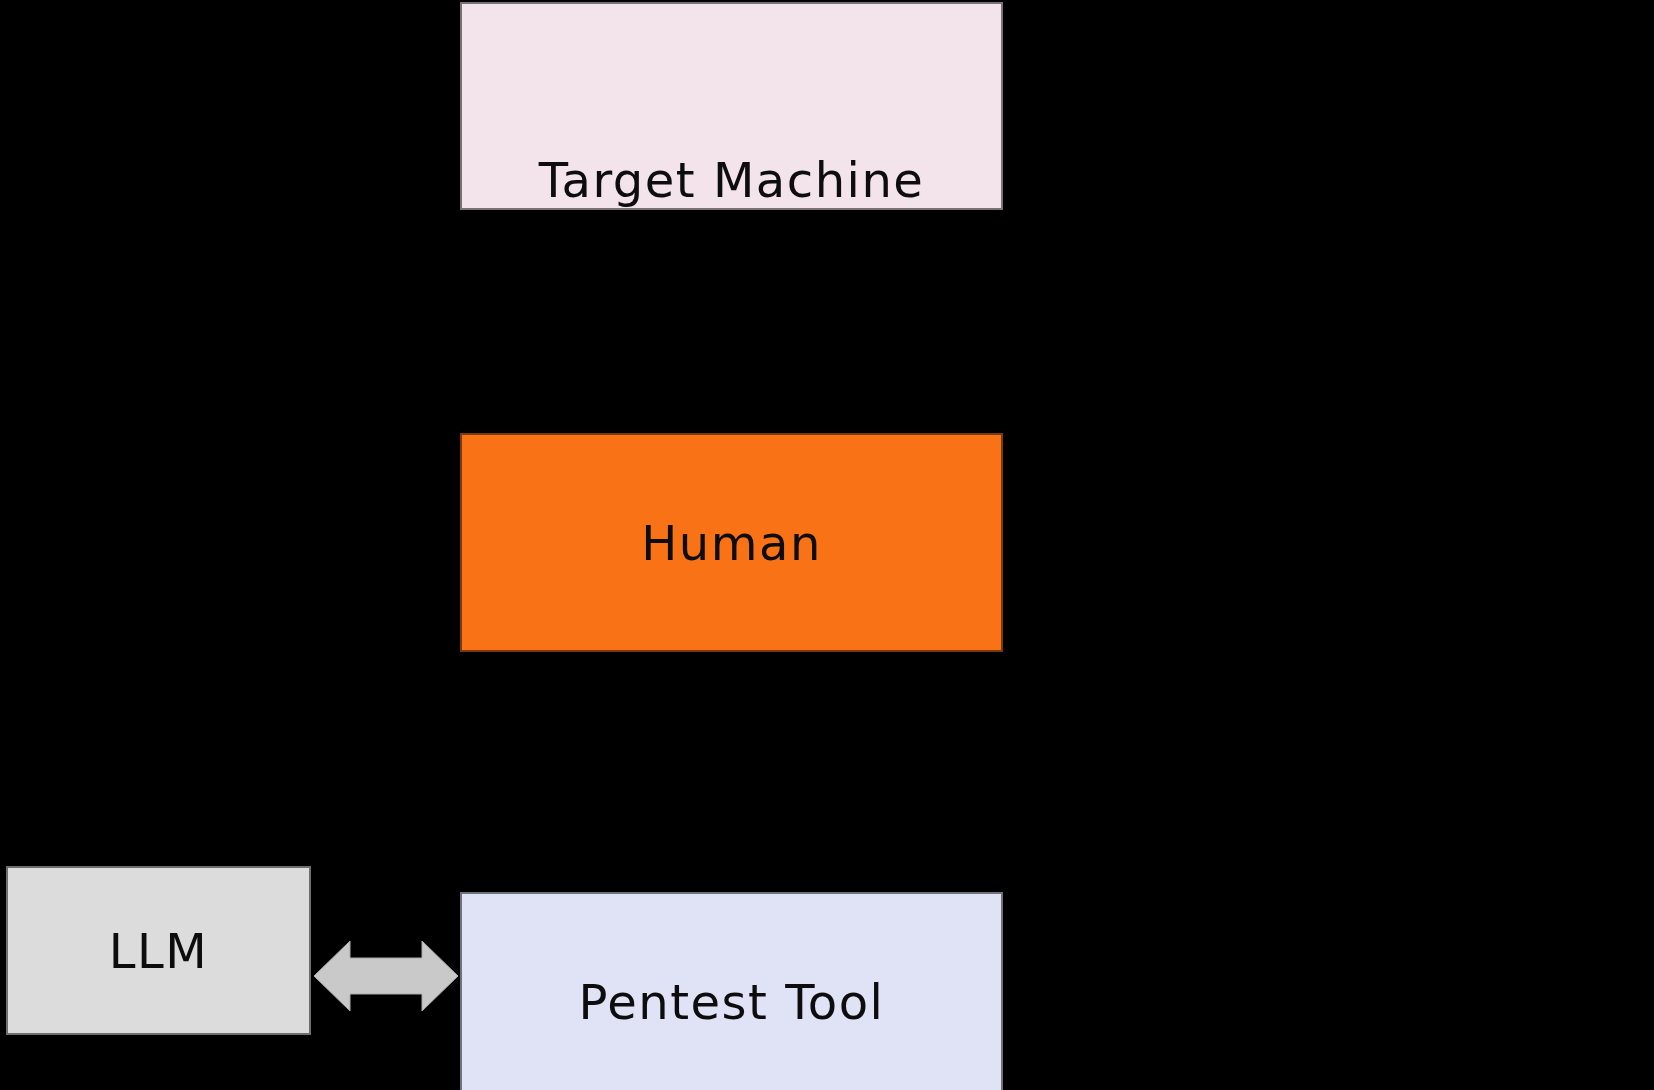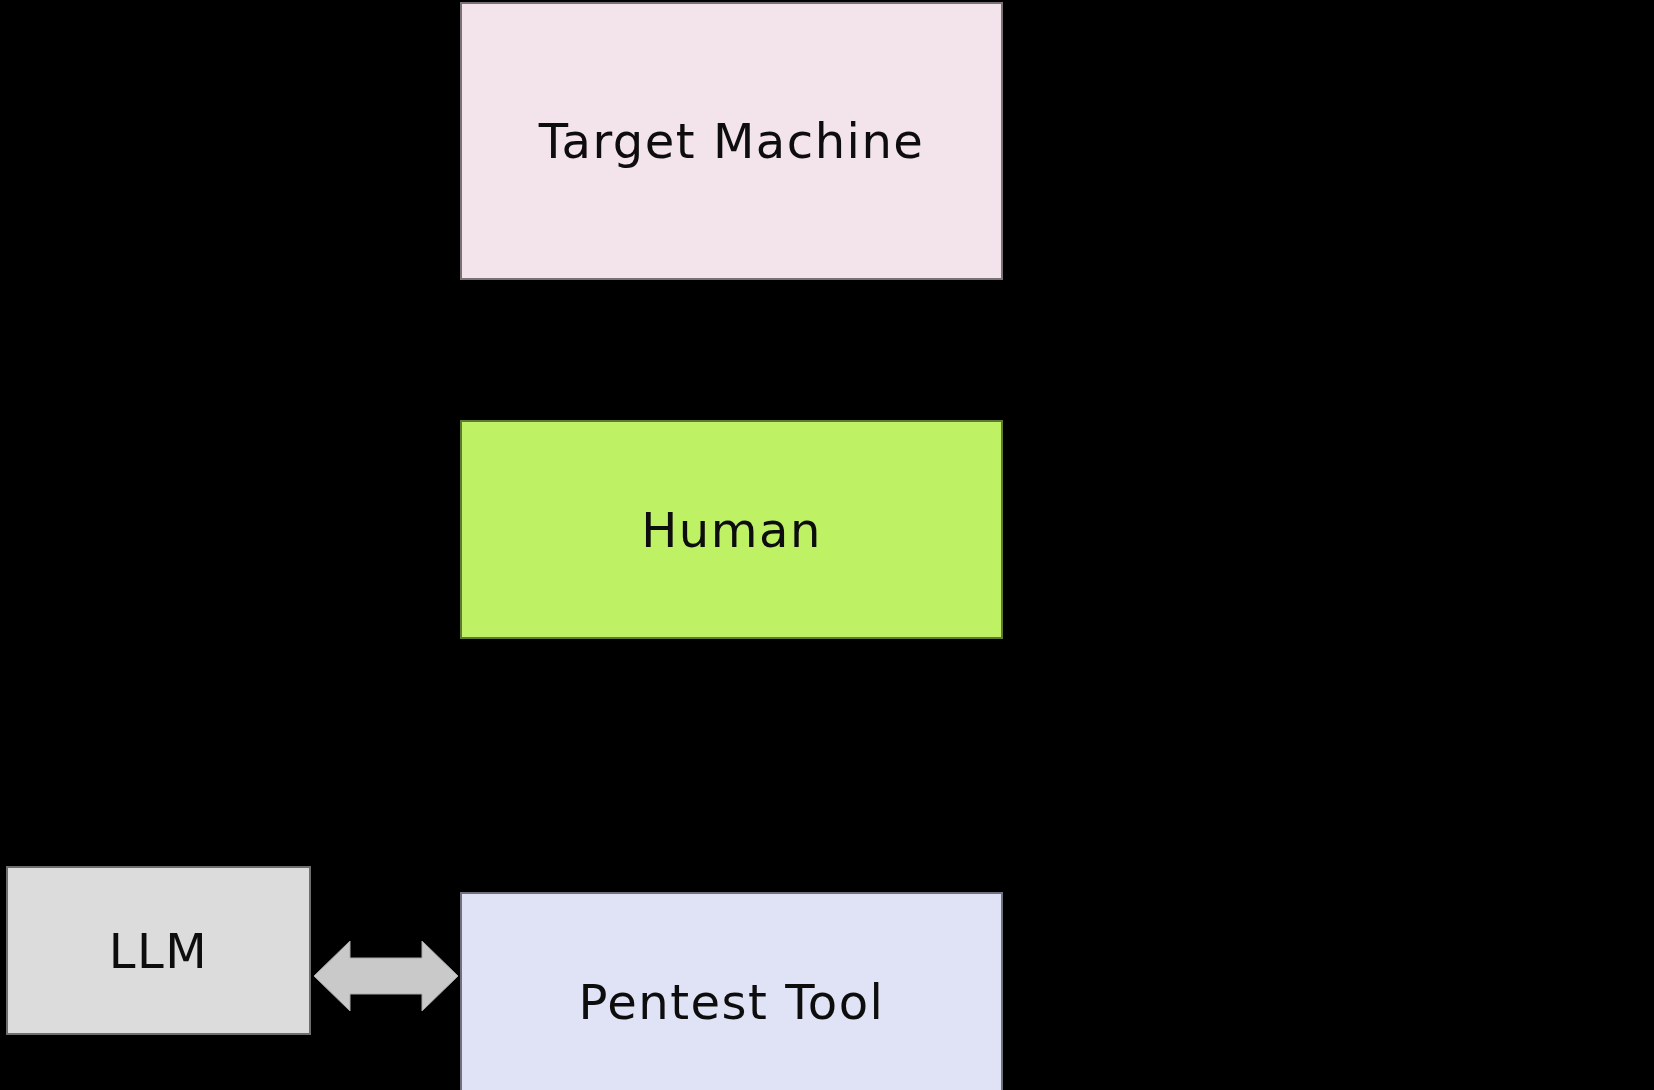--- a/index.html
+++ b/index.html
@@ -20,22 +20,22 @@
     box-sizing: border-box;
     border: 2px solid rgba(0, 0, 0, 0.5);
     display: flex;
     align-items: center;
     justify-content: center;
     color: #0d0d0d;
     font-size: 48px;
     letter-spacing: 1.5px;
     white-space: nowrap;
   }
-  .node--target  { left: 460px; top: 2px;   width: 543px; height: 278px; background: #F3E3EA; }
-  .node--human   { left: 460px; top: 420px; width: 543px; height: 219px; background: #bef264; }
+  .node--target  { left: 460px; top: 2px;   width: 543px; height: 208px; background: #F3E3EA; align-items: flex-end; }
+  .node--human   { left: 460px; top: 433px; width: 543px; height: 219px; background: #f97316; }
   .node--llm     { left: 6px;   top: 866px; width: 305px; height: 169px; background: #DCDCDC; }
   .node--pentest { left: 460px; top: 892px; width: 543px; height: 219px; background: #E0E3F5; }
   .connector {
     position: absolute;
     left: 314px;
     top: 941px;
     width: 144px;
     height: 70px;
     display: block;
   }

